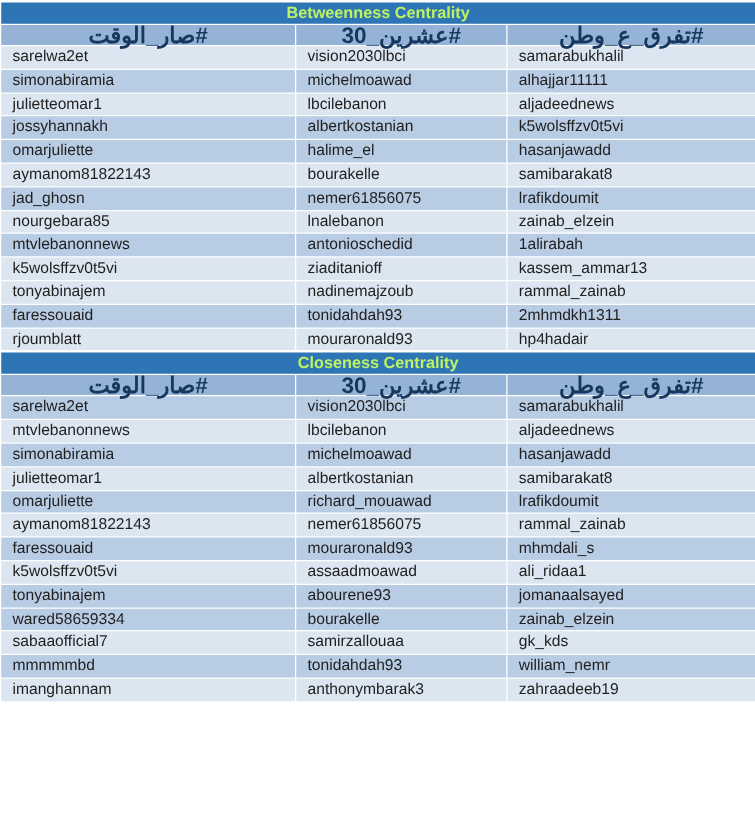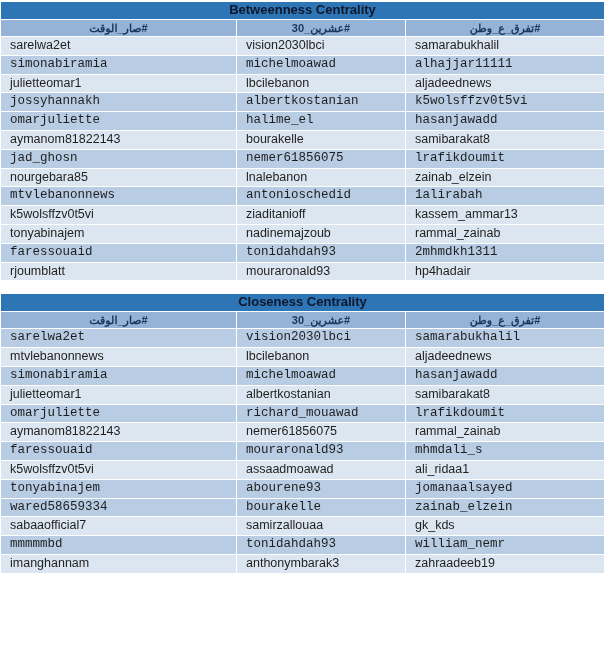--- a/index.html
+++ b/index.html
@@ -13,55 +13,55 @@
     width: 604px;
     padding-top: 1px;
   }
   table.centrality-table {
     width: 604px;
     table-layout: fixed;
     border-collapse: separate;
     border-spacing: 1.5px;
   }
   table.centrality-table + table.centrality-table {
-    margin-top: 12px;
+    margin-top: 0px;
   }
   .title-cell {
     background: #2E75B6;
-    color: #0f172a;
+    color: #bef264;
     font-weight: bold;
     font-size: 13px;
     text-align: center;
     height: 16.5px;
     line-height: 16.5px;
     padding: 0;
   }
   .header-cell {
     background: #95B3D7;
     color: #17375E;
     font-weight: bold;
-    font-size: 11px;
+    font-size: 18px;
     text-align: center;
     height: 16.5px;
     line-height: 16.5px;
     direction: rtl;
     padding: 0;
   }
   td.data-cell {
     font-size: 12.5px;
     color: #1f1f1f;
     height: 17.8px;
     line-height: 17.8px;
     padding: 0 2px 0 9px;
     overflow: hidden;
     white-space: nowrap;
     text-align: left;
   }
   tr.row-light td { background: #DCE6F1; }
-  tr.row-dark  td { background: #B8CCE4; font-family: Liberation Mono, monospace; }
+  tr.row-dark  td { background: #B8CCE4; }
 </style>
 </head>
 <body>
 
 <div class="page">
 
   <table class="centrality-table">
     <colgroup>
       <col style="width:235px">
       <col style="width:168px">

